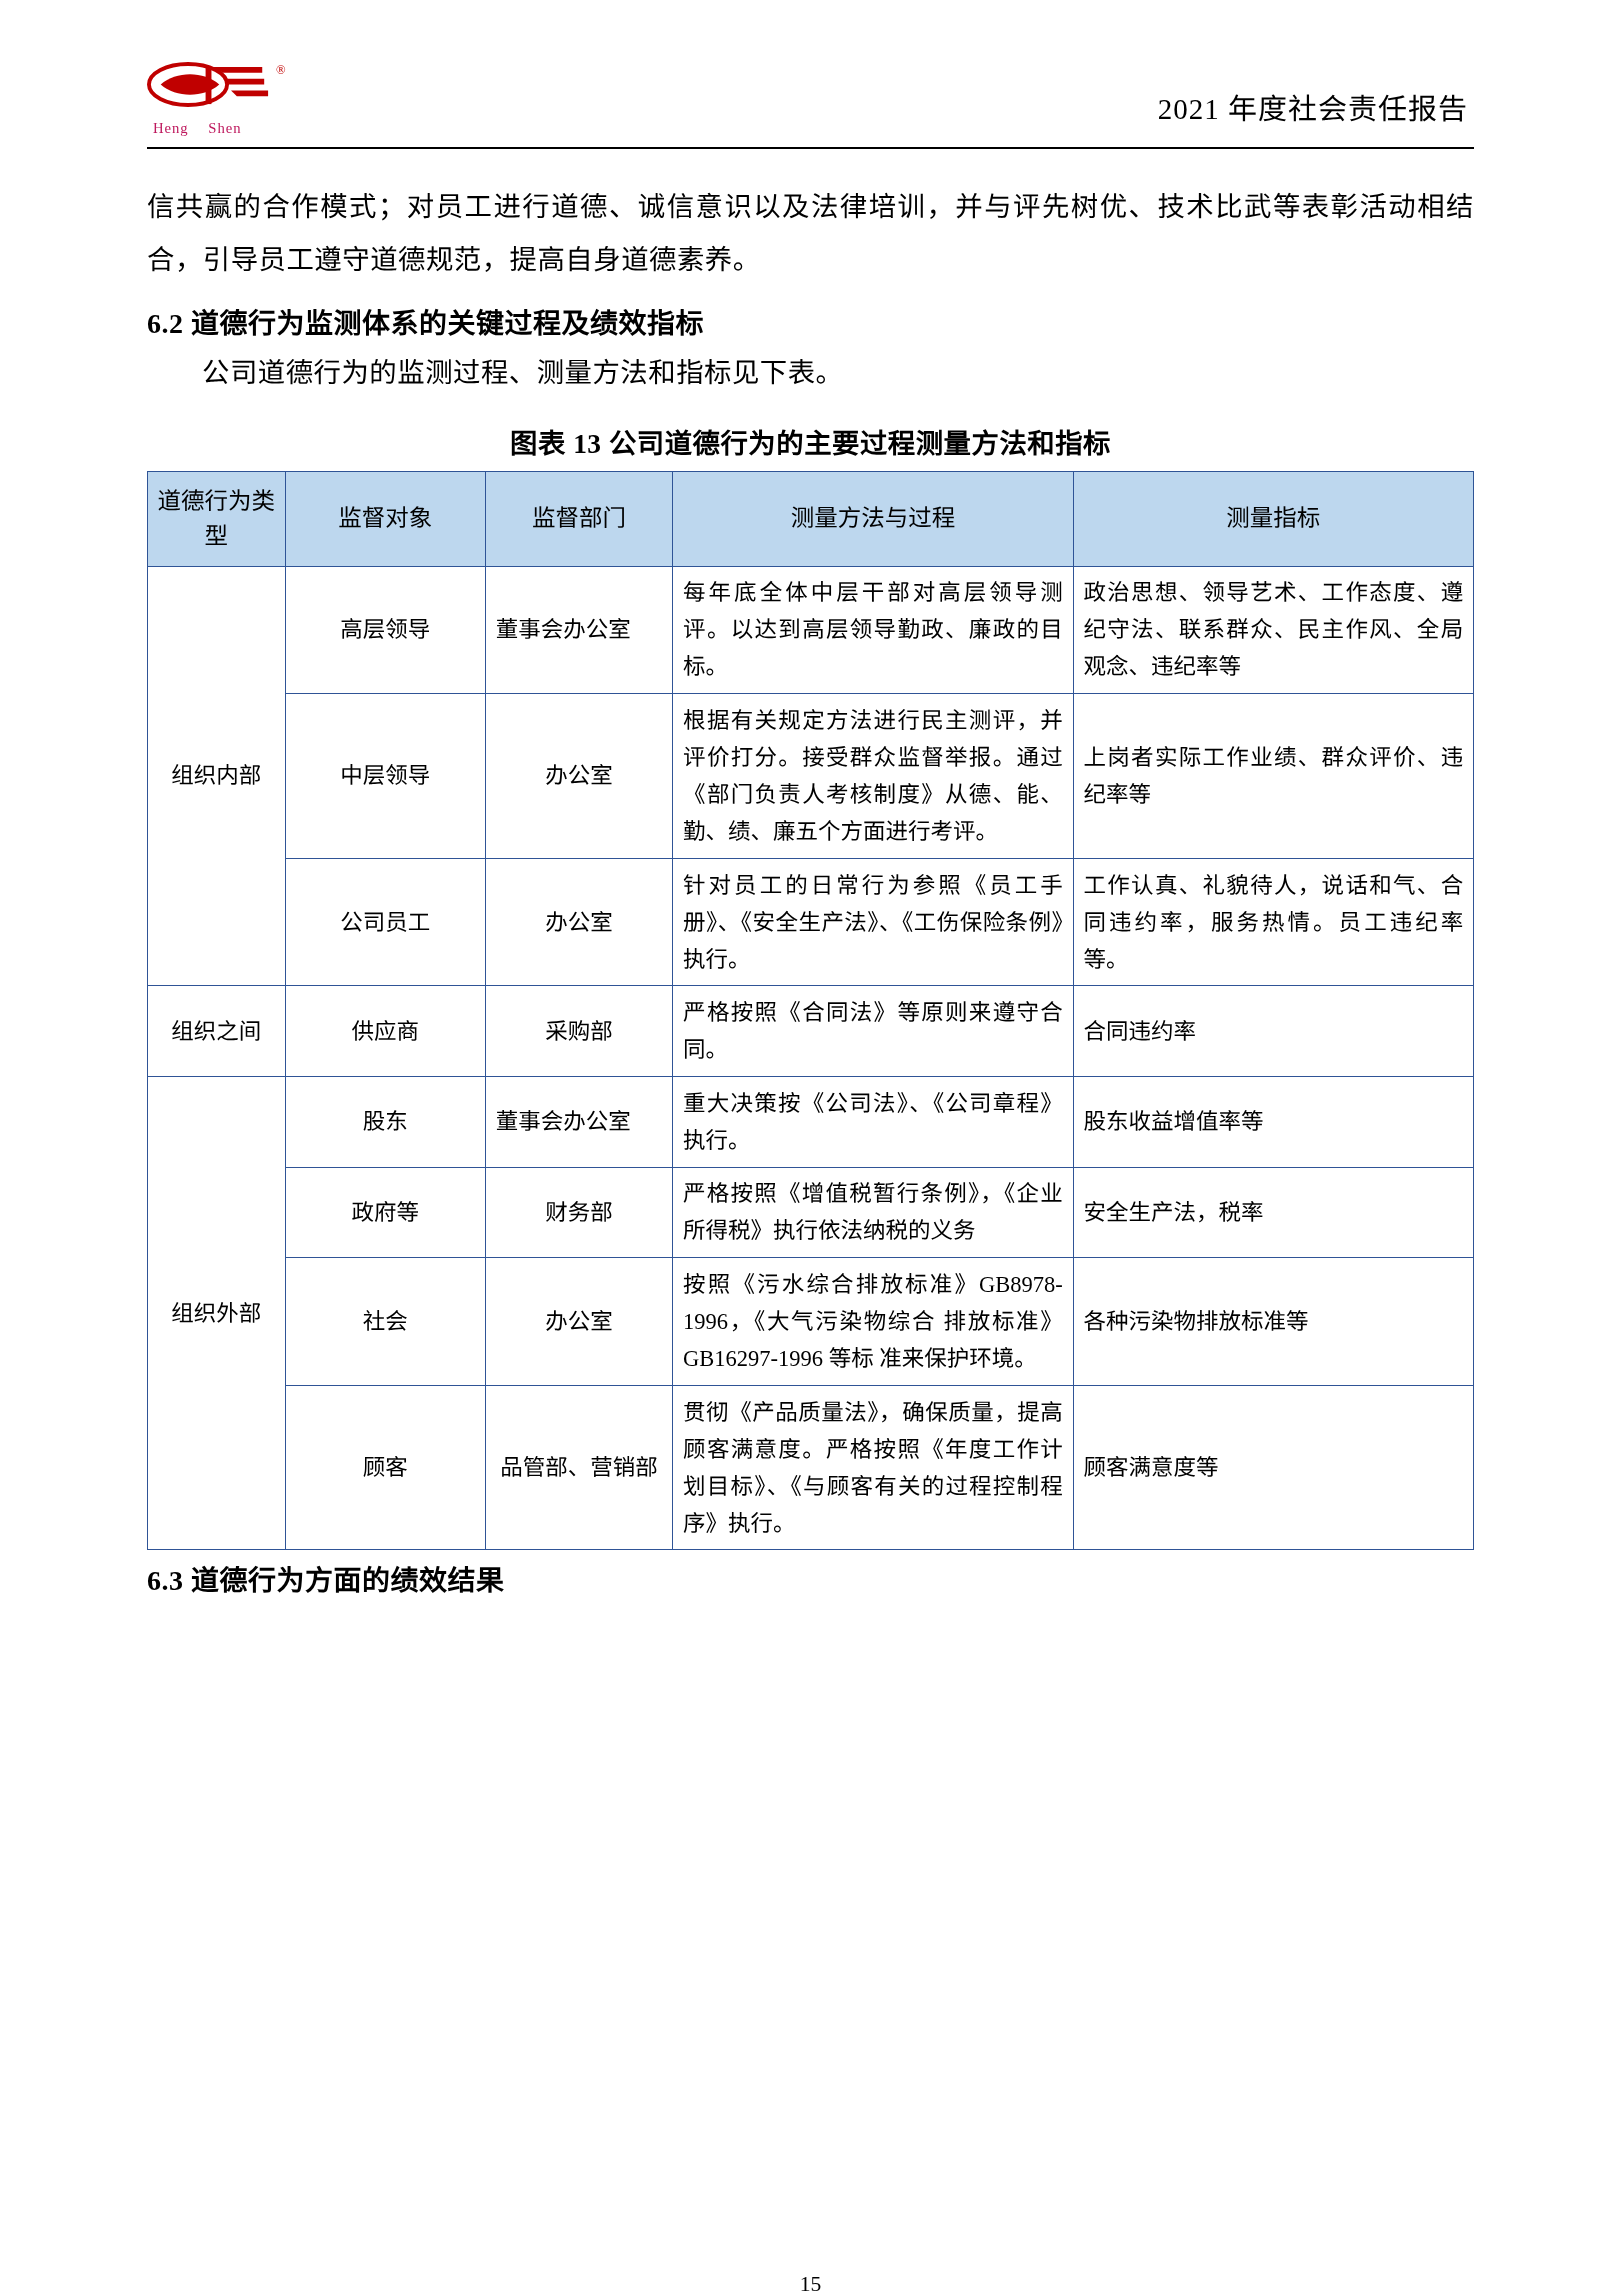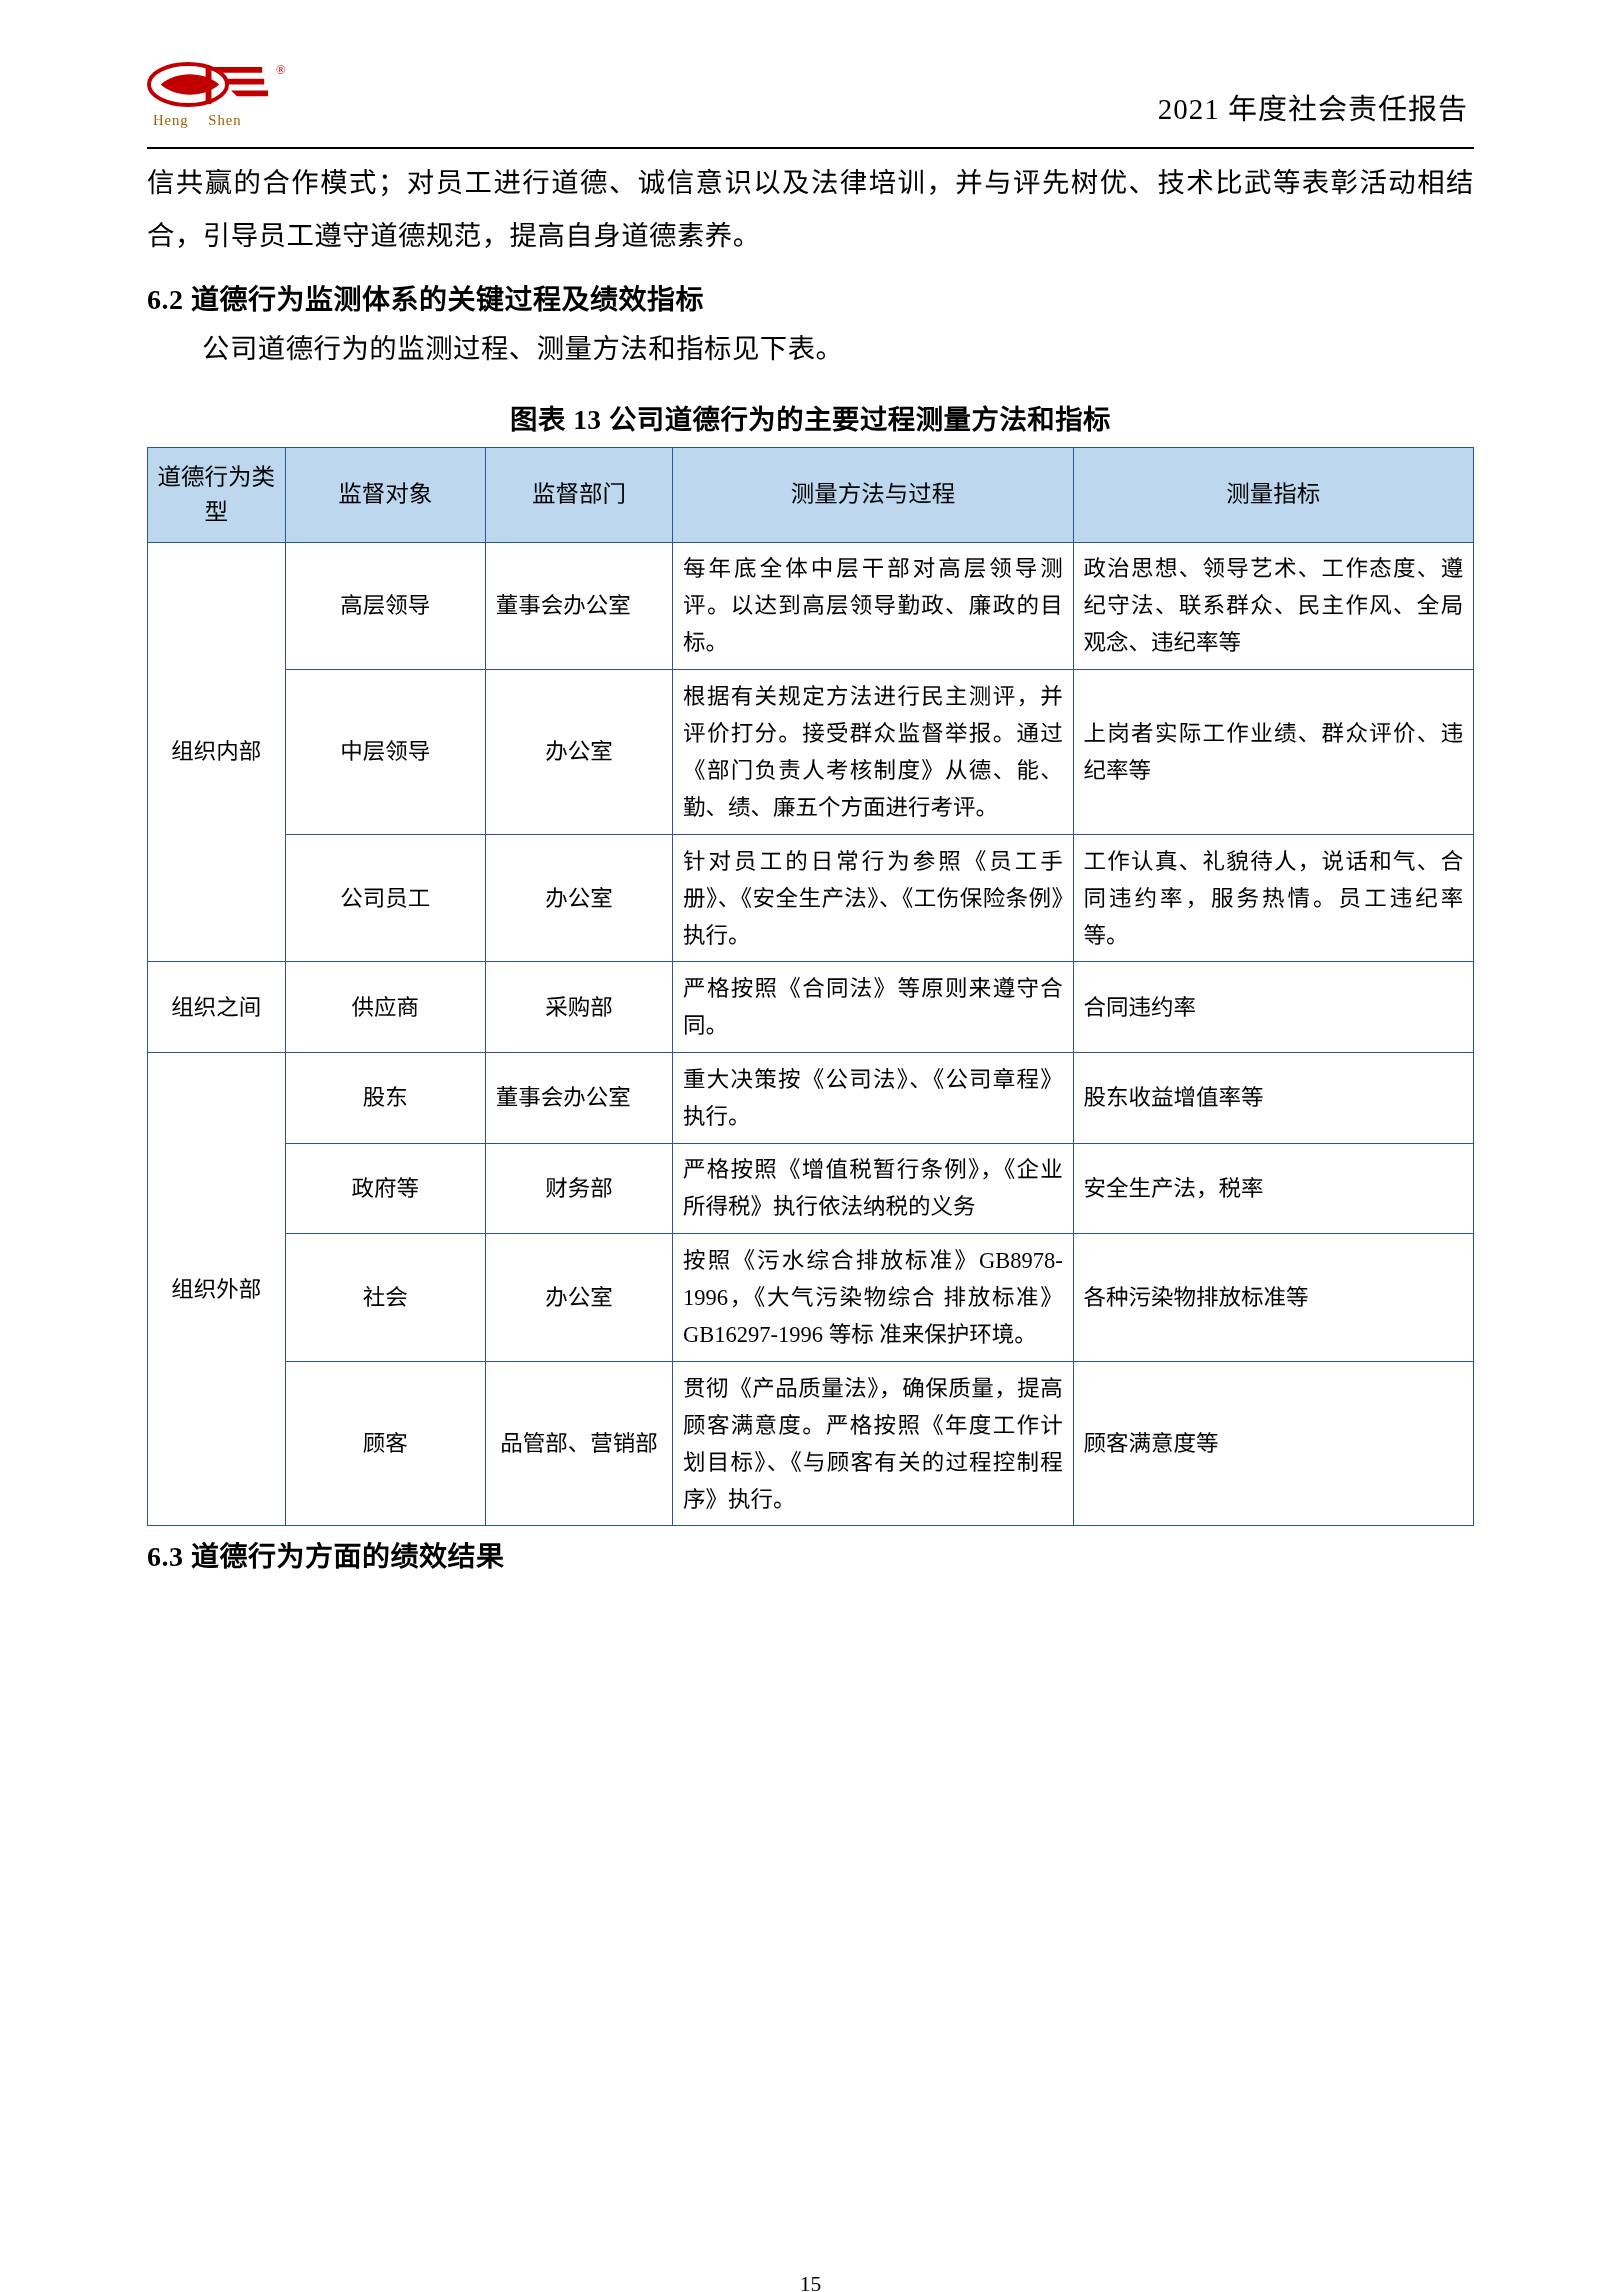--- a/index.html
+++ b/index.html
@@ -48,41 +48,41 @@
   }
   .logo-reg {
     position: absolute;
     right: -13.7px;
     top: 2px;
     font-size: 12.7px;
     color: #c00000;
     font-family: "Liberation Serif", serif;
   }
   .logo-text {
-    margin-top: 0;
+    margin-top: 8px;
     font-size: 14.7px;
     letter-spacing: 1px;
-    color: #a16207;
+    color: #be185d;
     font-family: "Liberation Serif", serif;
     display: flex;
     gap: 19.6px;
     padding-left: 5.9px;
   }
   .header-title {
     font-size: 29px;
     font-family: "Liberation Serif", serif;
     margin-top: 25.5px;
     margin-right: 5.9px;
     letter-spacing: 1px;
   }
 
   
   .content {
     margin: 0 147px;
-    padding-top: 8px;
+    padding-top: 32px;
   }
   p.body {
     font-size: 27.4px;
     line-height: 53px;
     margin: 0;
     text-align: justify;
     letter-spacing: 0.5px;
   }
   p.indent {
     text-indent: 55px;

